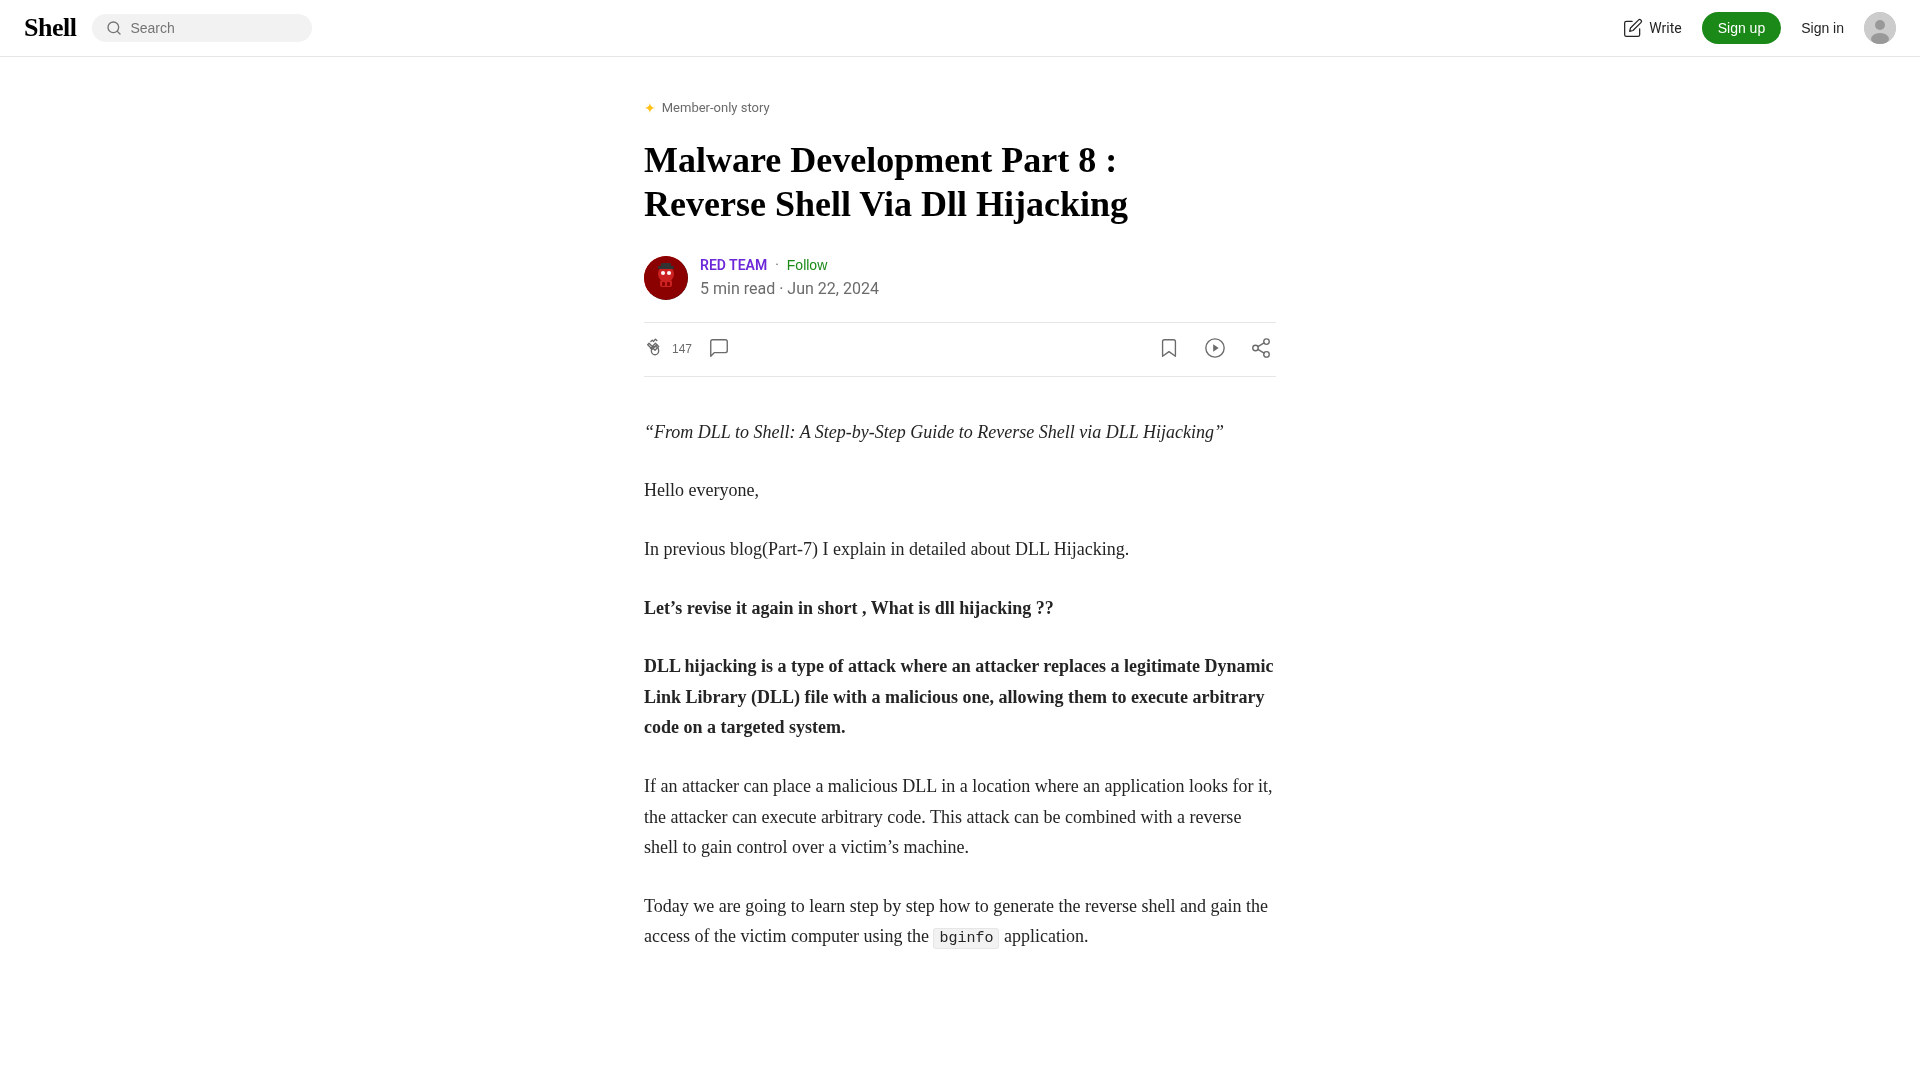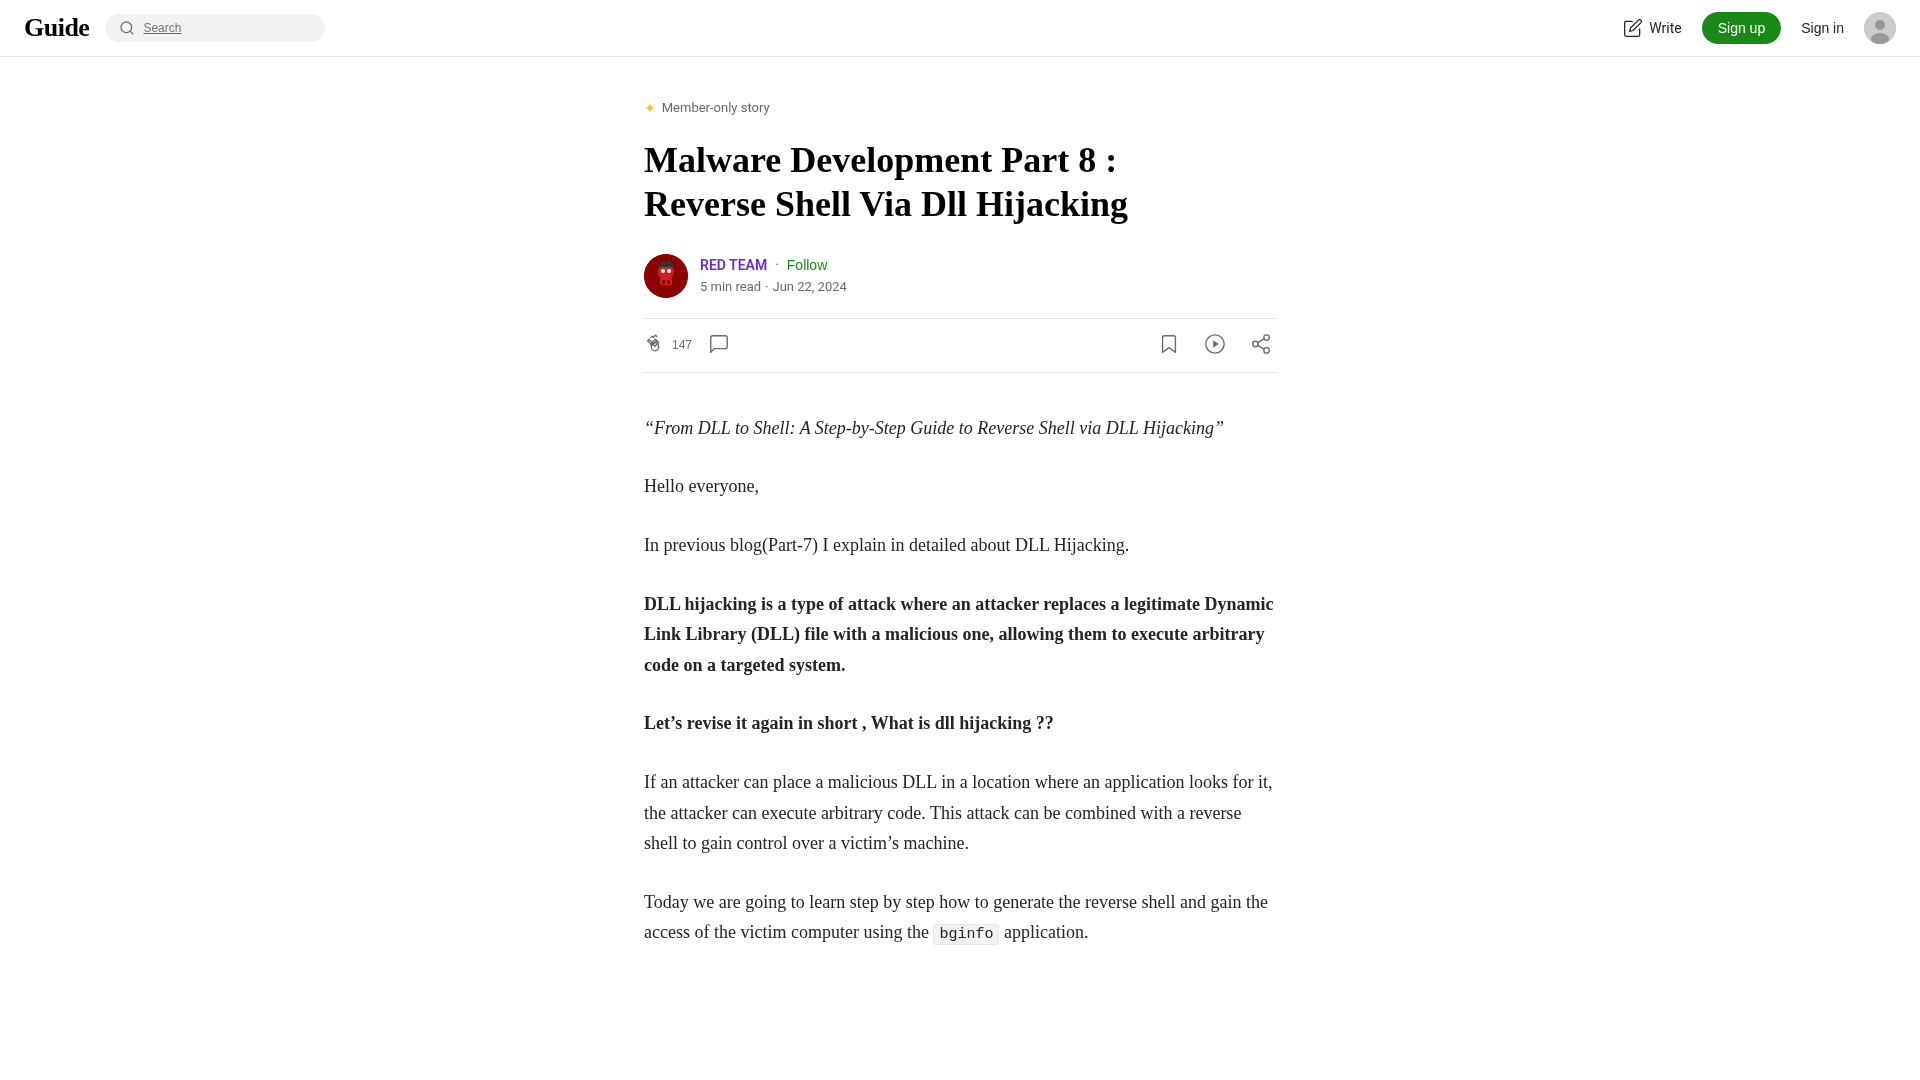--- a/index.html
+++ b/index.html
@@ -49,24 +49,23 @@
     .search-icon-wrap {
       color: #757575;
       font-size: 14px;
       display: flex;
       align-items: center;
     }
     .search-input {
       border: none;
       background: transparent;
       outline: none;
-      font-size: 12px;
+      font-size: 14px;
       color: #a16207;
       width: 160px;
-      text-decoration: underline;
     }
     .header-right {
       display: flex;
       align-items: center;
       gap: 20px;
     }
     .write-btn {
       display: flex;
       gap: 6px;
       font-size: 14px;
@@ -192,21 +191,21 @@
     .follow-btn {
       background: none;
       border: none;
       color: #1a8917;
       font-size: 14px;
       cursor: pointer;
       font-weight: 500;
       padding: 0;
     }
     .author-details {
-      font-size: 13px;
+      font-size: 16px;
       color: #6b6b6b;
       display: flex;
       align-items: center;
       gap: 4px;
     }
 
     
     .action-bar {
       display: flex;
       align-items: center;
@@ -280,21 +279,21 @@
       border-radius: 3px;
       font-family: 'Courier New', monospace;
       font-size: 15px;
     }
   </style>
 </head>
 <body>
 
 <header class="header">
   <div class="header-left">
-    <a class="logo" href="#">Guide</a>
+    <a class="logo" href="#">Shell</a>
     <div class="search-bar">
       <span class="search-icon-wrap">
         <svg width="16" height="16" viewBox="0 0 24 24" fill="none" stroke="#757575" stroke-width="2" stroke-linecap="round" stroke-linejoin="round">
           <circle cx="11" cy="11" r="8"></circle>
           <line x1="21" y1="21" x2="16.65" y2="16.65"></line>
         </svg>
       </span>
       <input class="search-input" type="text" placeholder="Search" style="">
     </div>
   </div>
@@ -413,22 +412,22 @@
           </svg>
         </span>
       </button>
     </div>
   </div>
 
   <div class="article-body">
     <p class="intro-quote">“From DLL to Shell: A Step-by-Step Guide to Reverse Shell via DLL Hijacking”</p>
     <p>Hello everyone,</p>
     <p>In previous blog(Part-7) I explain in detailed about DLL Hijacking.</p>
+    <p class="bold-para">Let’s revise it again in short , What is dll hijacking ??</p>
     <p class="bold-para">DLL hijacking is a type of attack where an attacker replaces a legitimate Dynamic Link Library (DLL) file with a malicious one, allowing them to execute arbitrary code on a targeted system.</p>
-    <p class="bold-para">Let’s revise it again in short , What is dll hijacking ??</p>
     <p>If an attacker can place a malicious DLL in a location where an application looks for it, the attacker can execute arbitrary code. This attack can be combined with a reverse shell to gain control over a victim’s machine.</p>
     <p>
       <span>Today we are going to learn step by step how to generate the reverse shell and gain the access of the victim computer using the</span>
       <code>bginfo</code>
       <span> <span>application.</span></span>
     </p>
   </div>
 
 </main>
 

